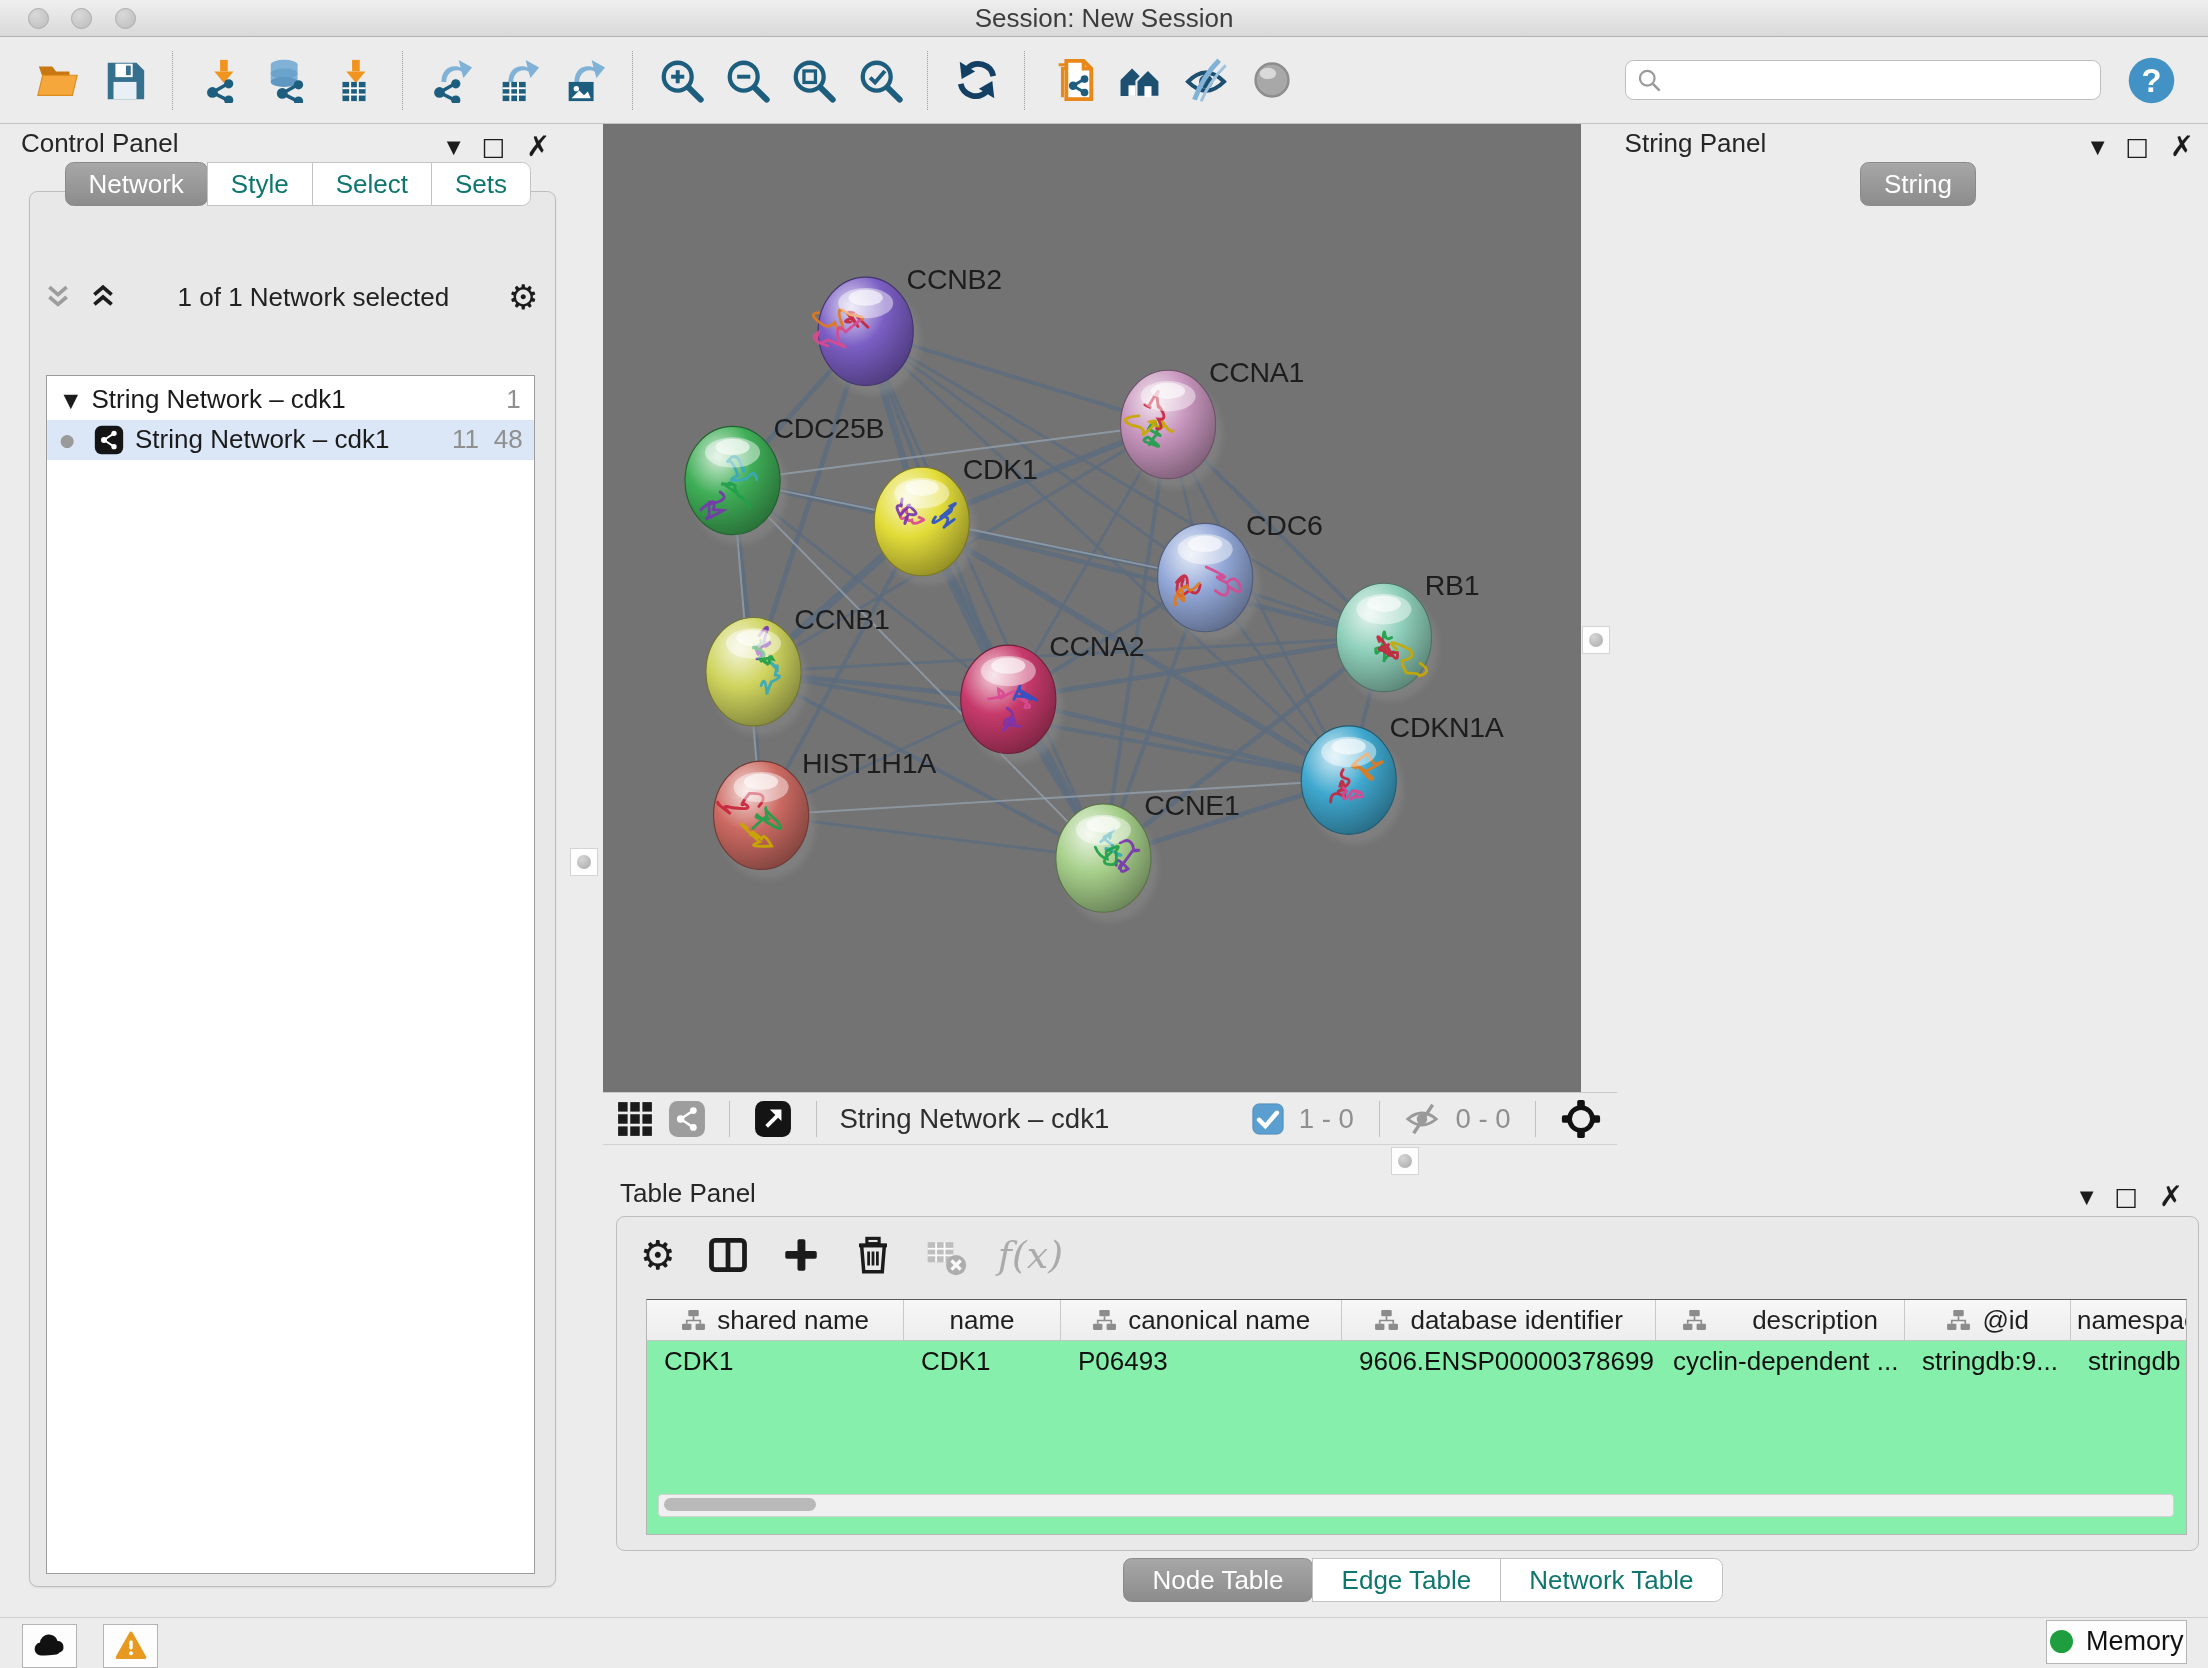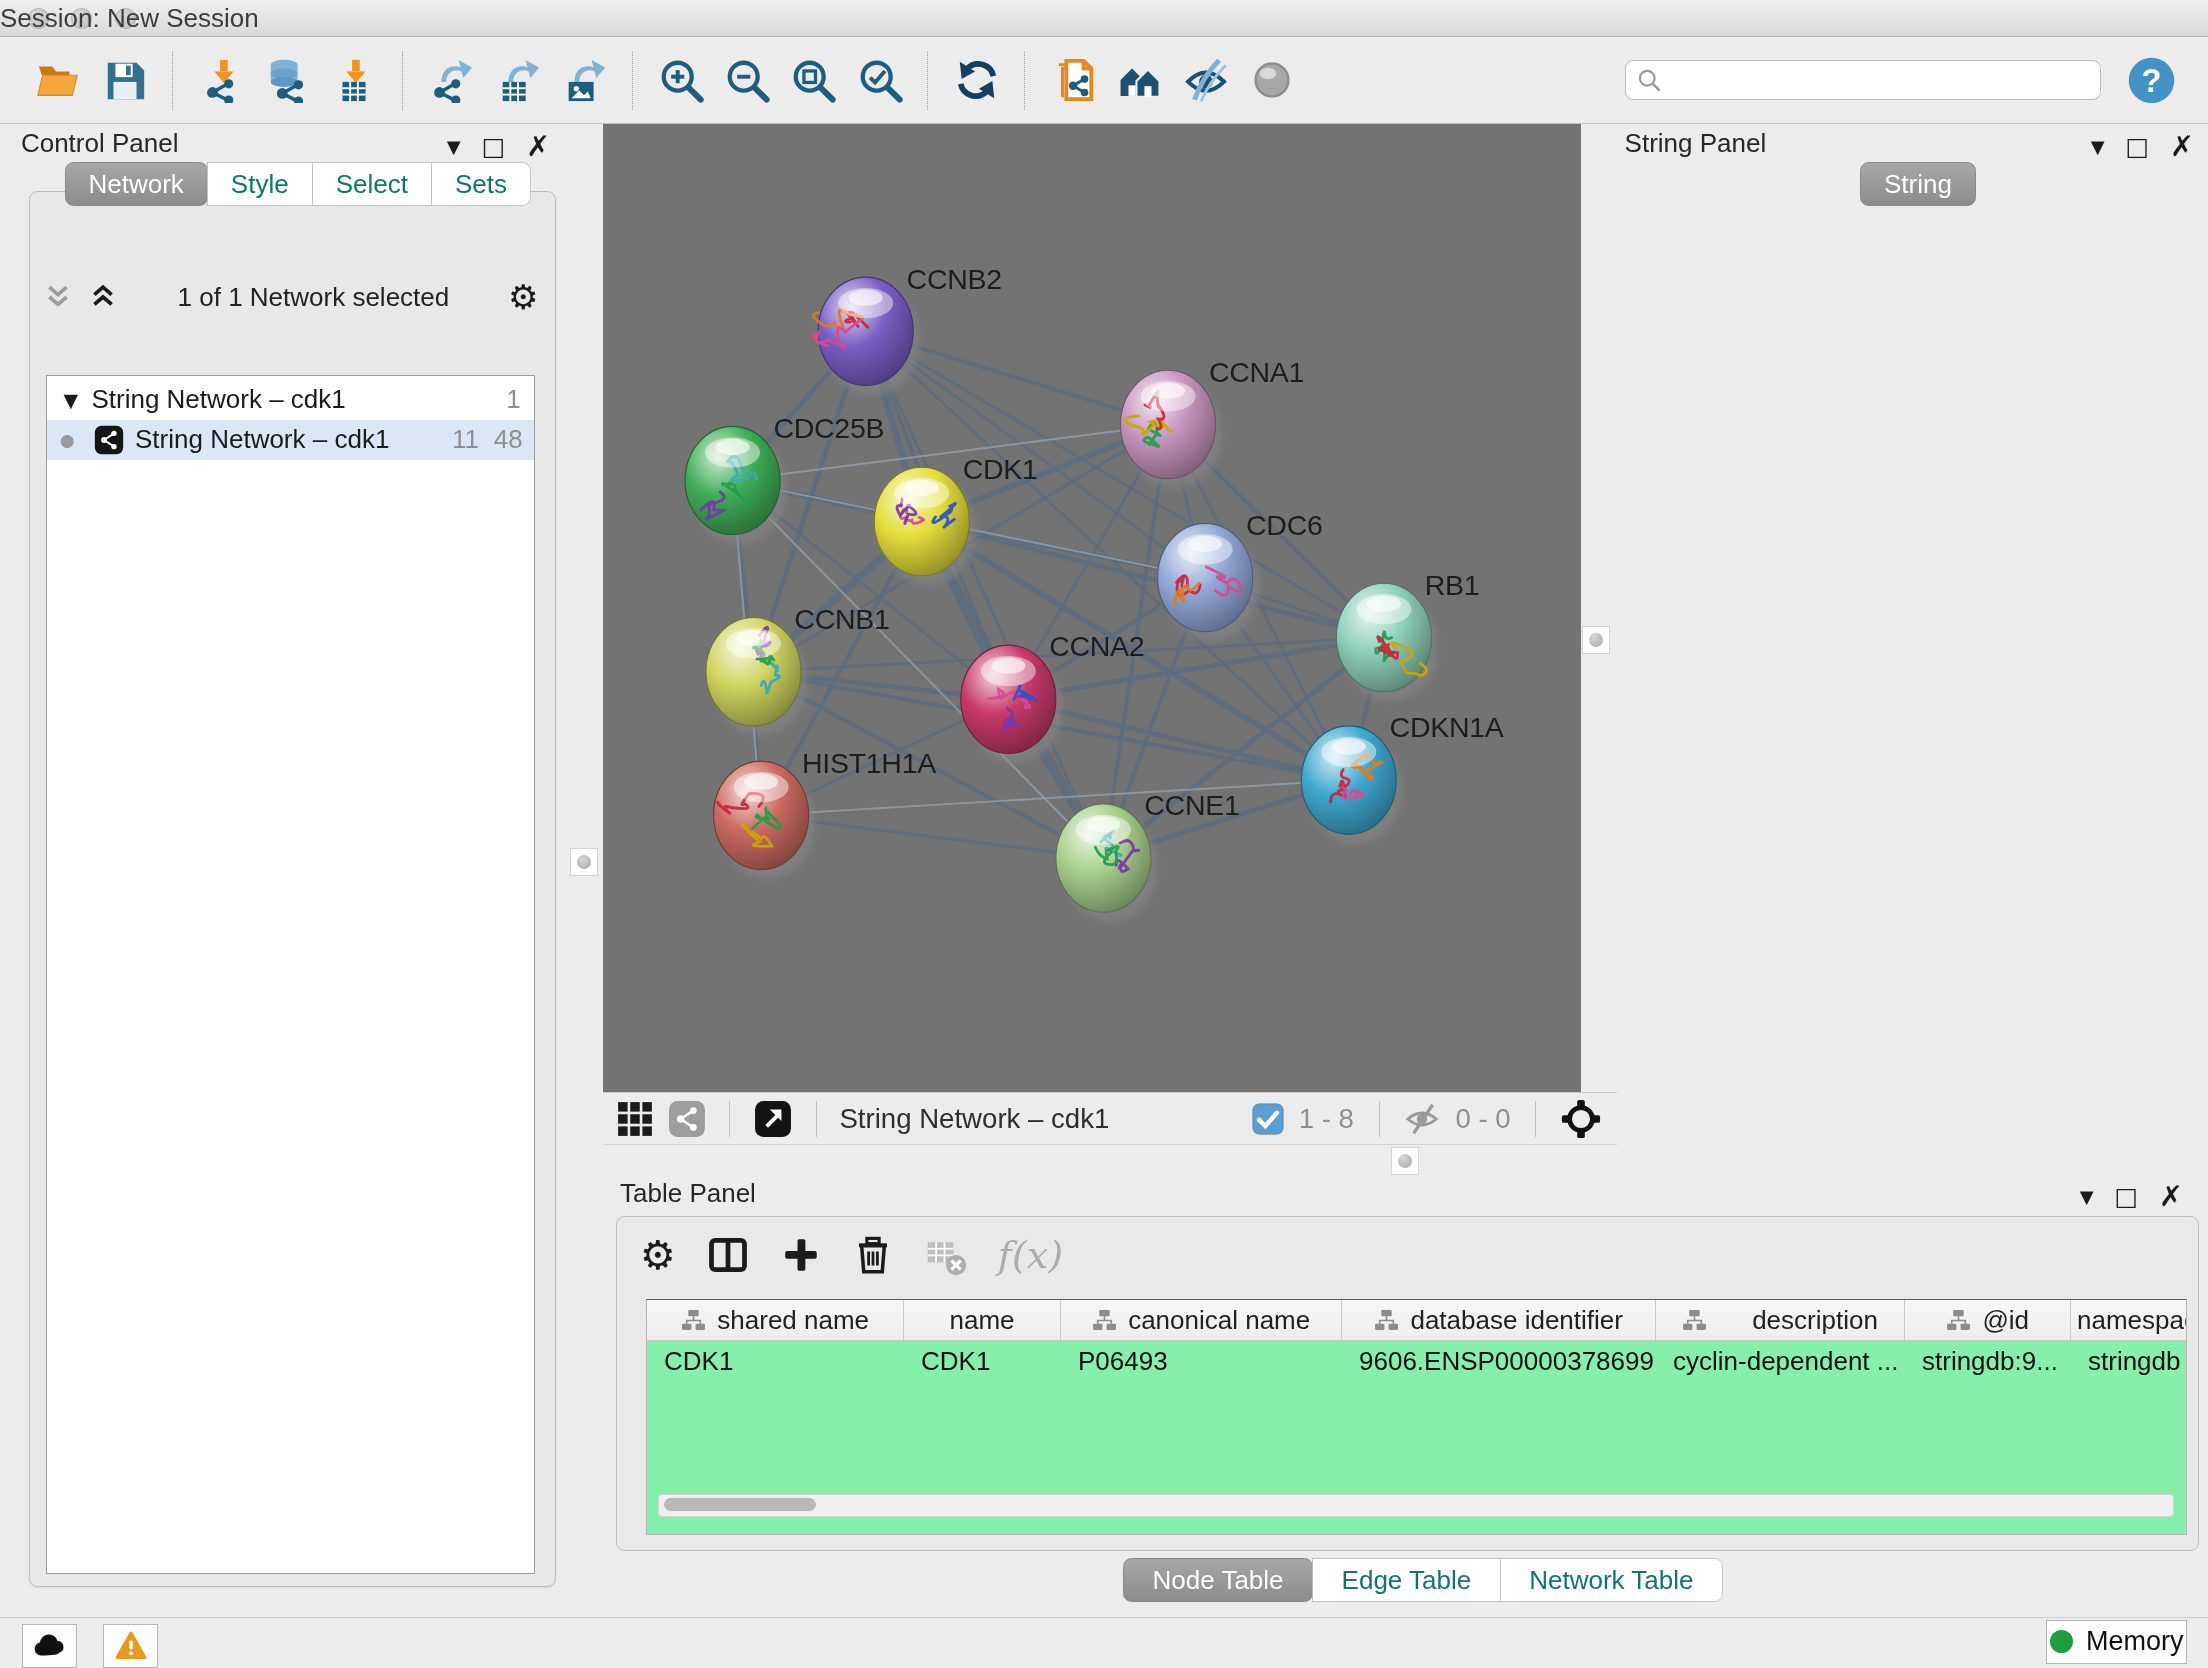--- a/index.html
+++ b/index.html
@@ -5,21 +5,21 @@
   html,body{margin:0;padding:0;width:2208px;height:1668px;overflow:hidden;
     background:#ececec;font-family:"Liberation Sans",sans-serif;
     -webkit-font-smoothing:antialiased;}
   .abs{position:absolute;}
   svg{display:block;}
   
   .titlebar{position:absolute;left:0;top:0;width:2208px;height:36px;
     background:linear-gradient(#efefef,#d9d9d9);border-bottom:1px solid #b3b3b3;}
   .tl{position:absolute;top:7.6px;width:21px;height:21px;border-radius:50%;
     background:radial-gradient(circle at 35% 30%,#d9d9d9,#bcbcbc);border:1px solid #ababab;box-sizing:border-box;}
-  .win-title{position:absolute;left:0;right:0;top:0;height:36px;line-height:36px;text-align:left;
+  .win-title{position:absolute;left:0;right:0;top:0;height:36px;line-height:36px;text-align:center;
     font-size:26px;color:#3c3c3c;}
   
   .toolbar{position:absolute;left:0;top:37px;width:2208px;height:87px;background:#ececec;
     border-bottom:1px solid #c2c2c2;display:flex;align-items:center;padding:0 25px;box-sizing:border-box;}
   .tbtn{width:49px;height:53px;border:none;background:transparent;padding:1.9px;margin:0 8.6px;cursor:pointer;}
   .tsep{width:0;height:59px;border-left:1.9px dotted #9d9d9d;margin:0 15px;}
   .searchbox{margin-left:auto;width:476px;height:40px;background:#fff;border:1.9px solid #bdbdbd;
     border-radius:8.6px;display:flex;align-items:center;padding:0 9.5px;box-sizing:border-box;}
   .searchbox input{border:none;outline:none;flex:1;font-size:25px;height:32px;background:transparent;
     font-family:"Liberation Sans",sans-serif;}
@@ -596,21 +596,21 @@
     <line x1="12" y1="25" x2="22" y2="15" stroke="#fff" stroke-width="3.6"></line>
     <polygon points="26,9 26,20 15,9" fill="#fff"></polygon>
   </svg>
   <div class="vdiv"></div>
   <span id="net-name">String Network – cdk1</span>
   <div style="flex:1"></div>
   <svg class="nticon" viewBox="0 0 36 36" width="32" height="32">
     <rect x="1" y="1" width="34" height="34" rx="7" fill="#5b9fd0" stroke="#4a86b4"></rect>
     <path d="M8 19 l7 7 l13 -15" fill="none" stroke="#fff" stroke-width="5" stroke-linecap="round"></path>
   </svg>
-  <span class="cnt">1 - 8</span>
+  <span class="cnt">1 - 0</span>
   <div class="vdiv"></div>
   <svg class="nticon" viewBox="0 0 32 32" width="38" height="38">
     <path d="M4 16 Q16 6 28 16 Q16 26 4 16 Z" fill="none" stroke="#9a9a9a" stroke-width="2.4"></path>
     <circle cx="16" cy="16" r="4.4" fill="#9a9a9a"></circle>
     <line x1="25" y1="4" x2="9" y2="28" stroke="#9a9a9a" stroke-width="2.8"></line>
   </svg>
   <span class="cnt">0 - 0</span>
   <div class="vdiv"></div>
   <svg class="nticon" viewBox="0 0 44 44" width="42" height="42" style="margin-right:15px">
     <circle cx="22" cy="22" r="12" fill="none" stroke="#111" stroke-width="5"></circle>

